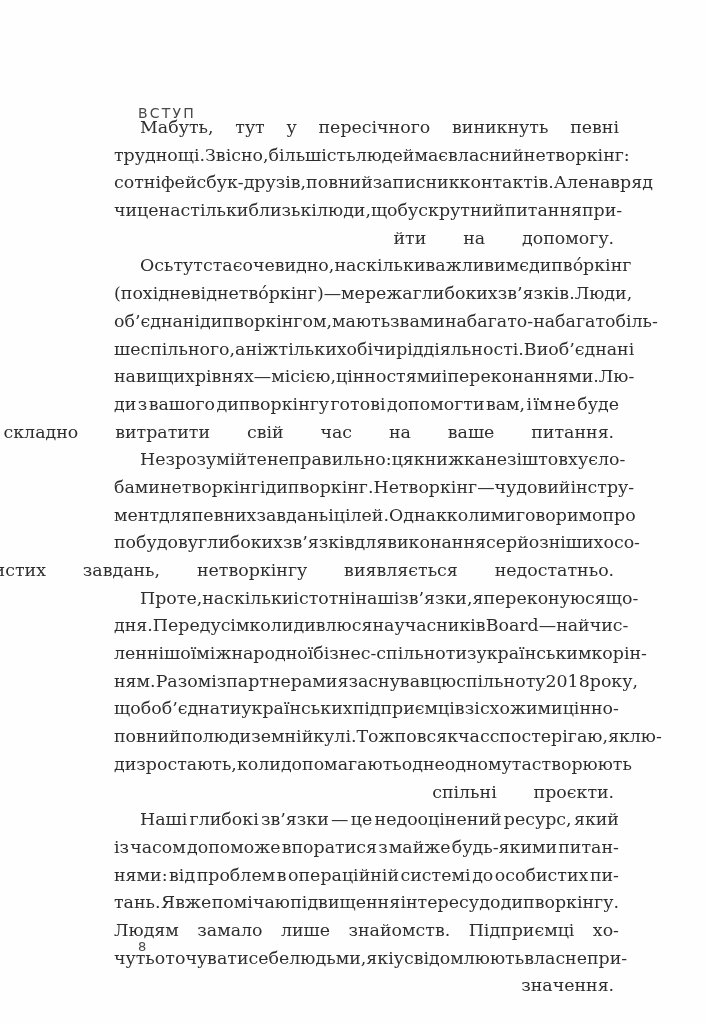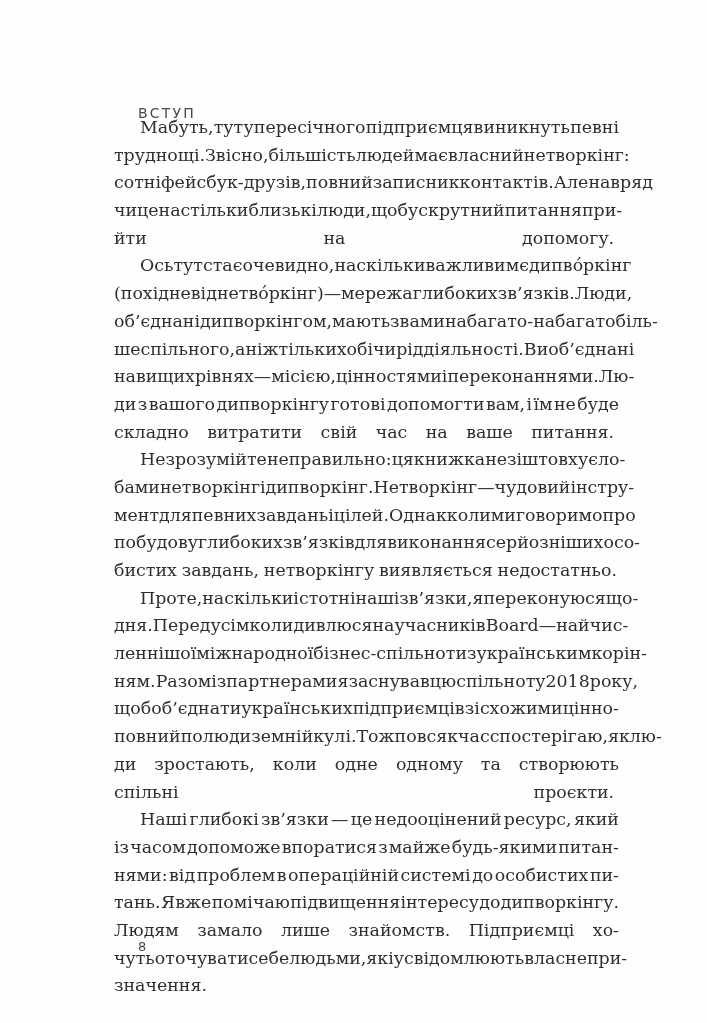--- a/index.html
+++ b/index.html
@@ -9,42 +9,41 @@
     position: absolute; left: 138px; top: 84px;
     font-family: "DejaVu Sans", sans-serif; font-size: 14px; letter-spacing: 2.2px;
     color: #4a4a4a; text-transform: uppercase; margin-top: 21px;
   }
   .text-block {
     position: absolute; left: 114px; top: 114px; width: 505px;
     font-family: "DejaVu Serif", serif; font-size: 17.4px; color: #2e2e2e;
     line-height: 27.7px;
   }
   .line { white-space: nowrap; display: flex; justify-content: space-between; height: 27.7px; }
-  .line.last { justify-content: space-between; }
+  .line.last { justify-content: flex-end; gap: 32px; }
   .line.indent { padding-left: 26px; }
   .line span.w { display: inline-block; }
   .line.last span.w { margin-right: 0.28em; }
   .folio {
     position: absolute; left: 138px; top: 939px;
     font-family: "DejaVu Sans", sans-serif; font-size: 13px; color: #4a4a4a;
   }
 </style>
 </head>
 <body>
 
 <div class="page">
   <div class="running-head">Вступ</div>
   <div class="text-block" id="text-block">
       <div>
         <div class="line indent">
           <span class="w">Мабуть,</span>
           <span class="w">тут</span>
           <span class="w">у</span>
           <span class="w">пересічного</span>
-          <span class="w">підприємця</span>
           <span class="w">виникнуть</span>
           <span class="w">певні</span>
         </div>
         <div class="line">
           <span class="w">труднощі.</span>
           <span class="w">Звісно,</span>
           <span class="w">більшість</span>
           <span class="w">людей</span>
           <span class="w">має</span>
           <span class="w">власний</span>
@@ -265,20 +264,21 @@
           <span class="w">Тож</span>
           <span class="w">повсякчас</span>
           <span class="w">спостерігаю,</span>
           <span class="w">як</span>
           <span class="w">лю-</span>
         </div>
         <div class="line">
           <span class="w">ди</span>
           <span class="w">зростають,</span>
           <span class="w">коли</span>
+          <span class="w">допомагають</span>
           <span class="w">одне</span>
           <span class="w">одному</span>
           <span class="w">та</span>
           <span class="w">створюють</span>
         </div>
         <div class="line last">
           <span class="w">спільні</span>
           <span class="w">проєкти.</span>
         </div>
       </div>

